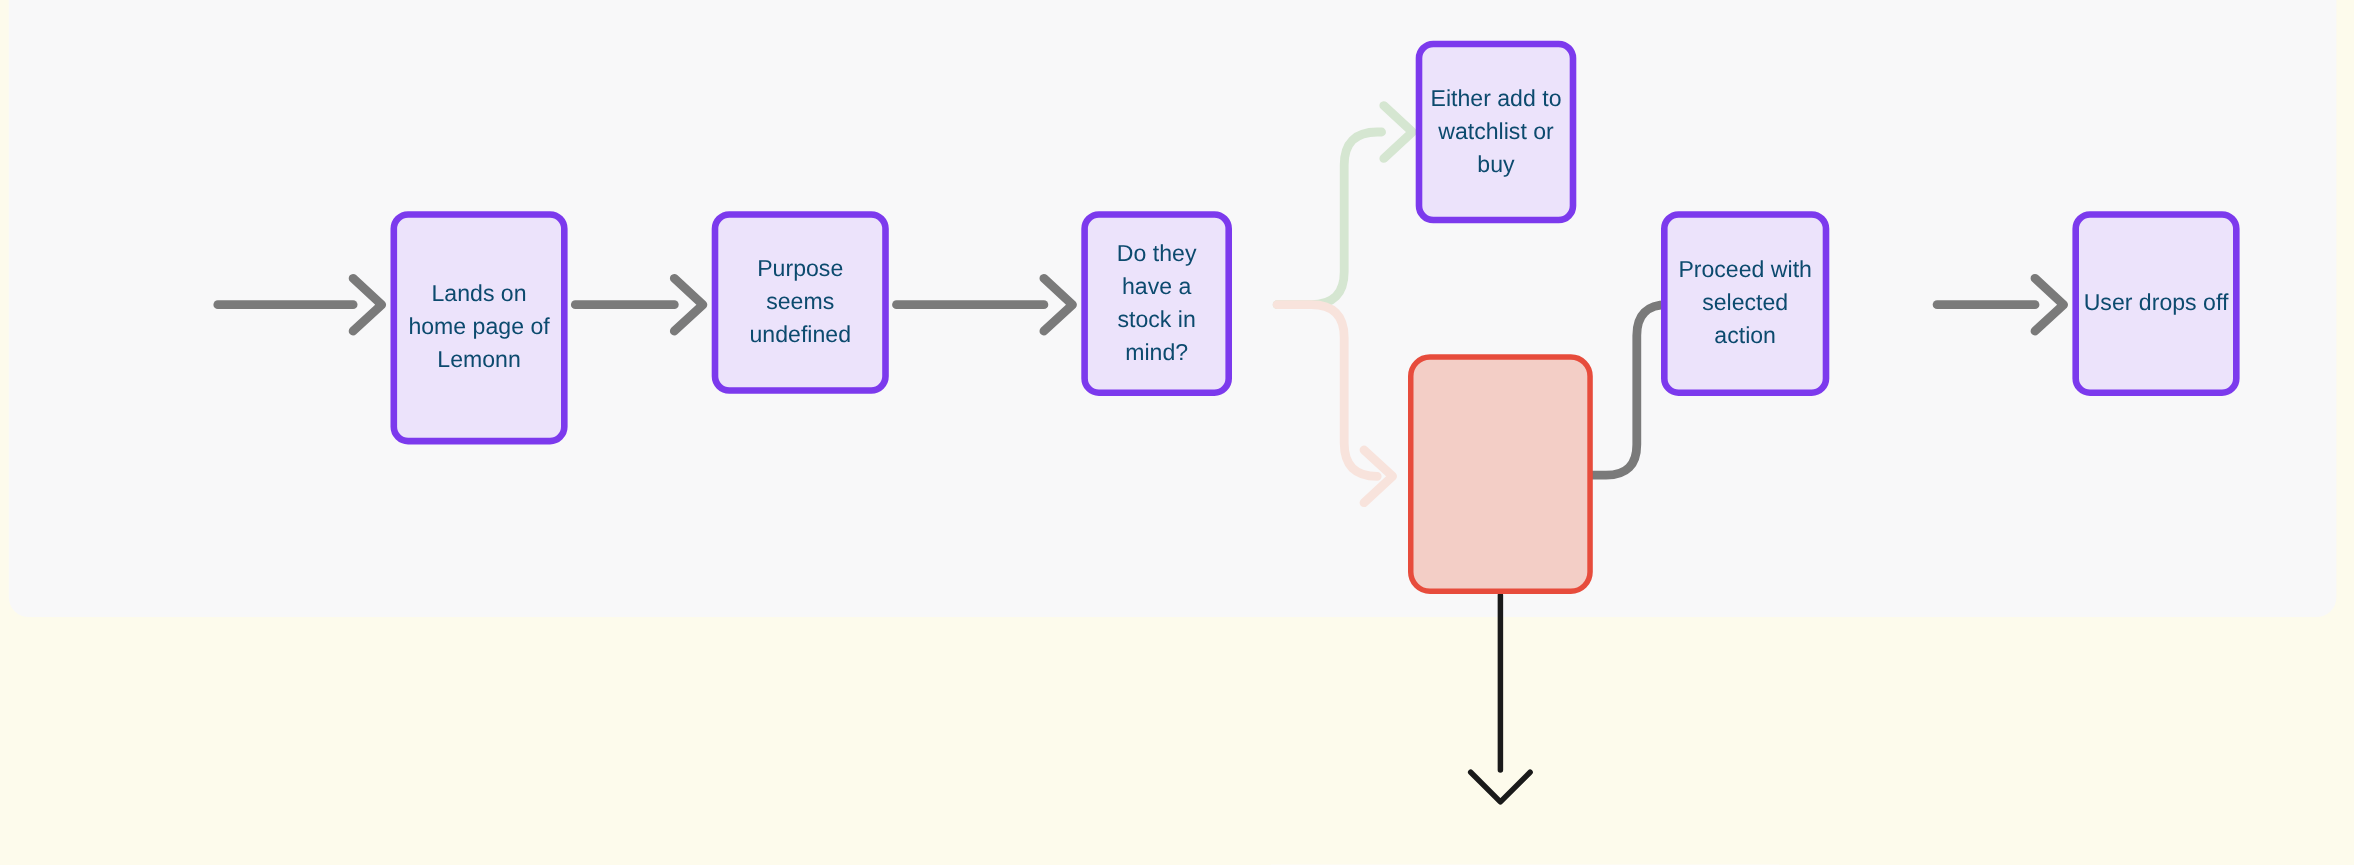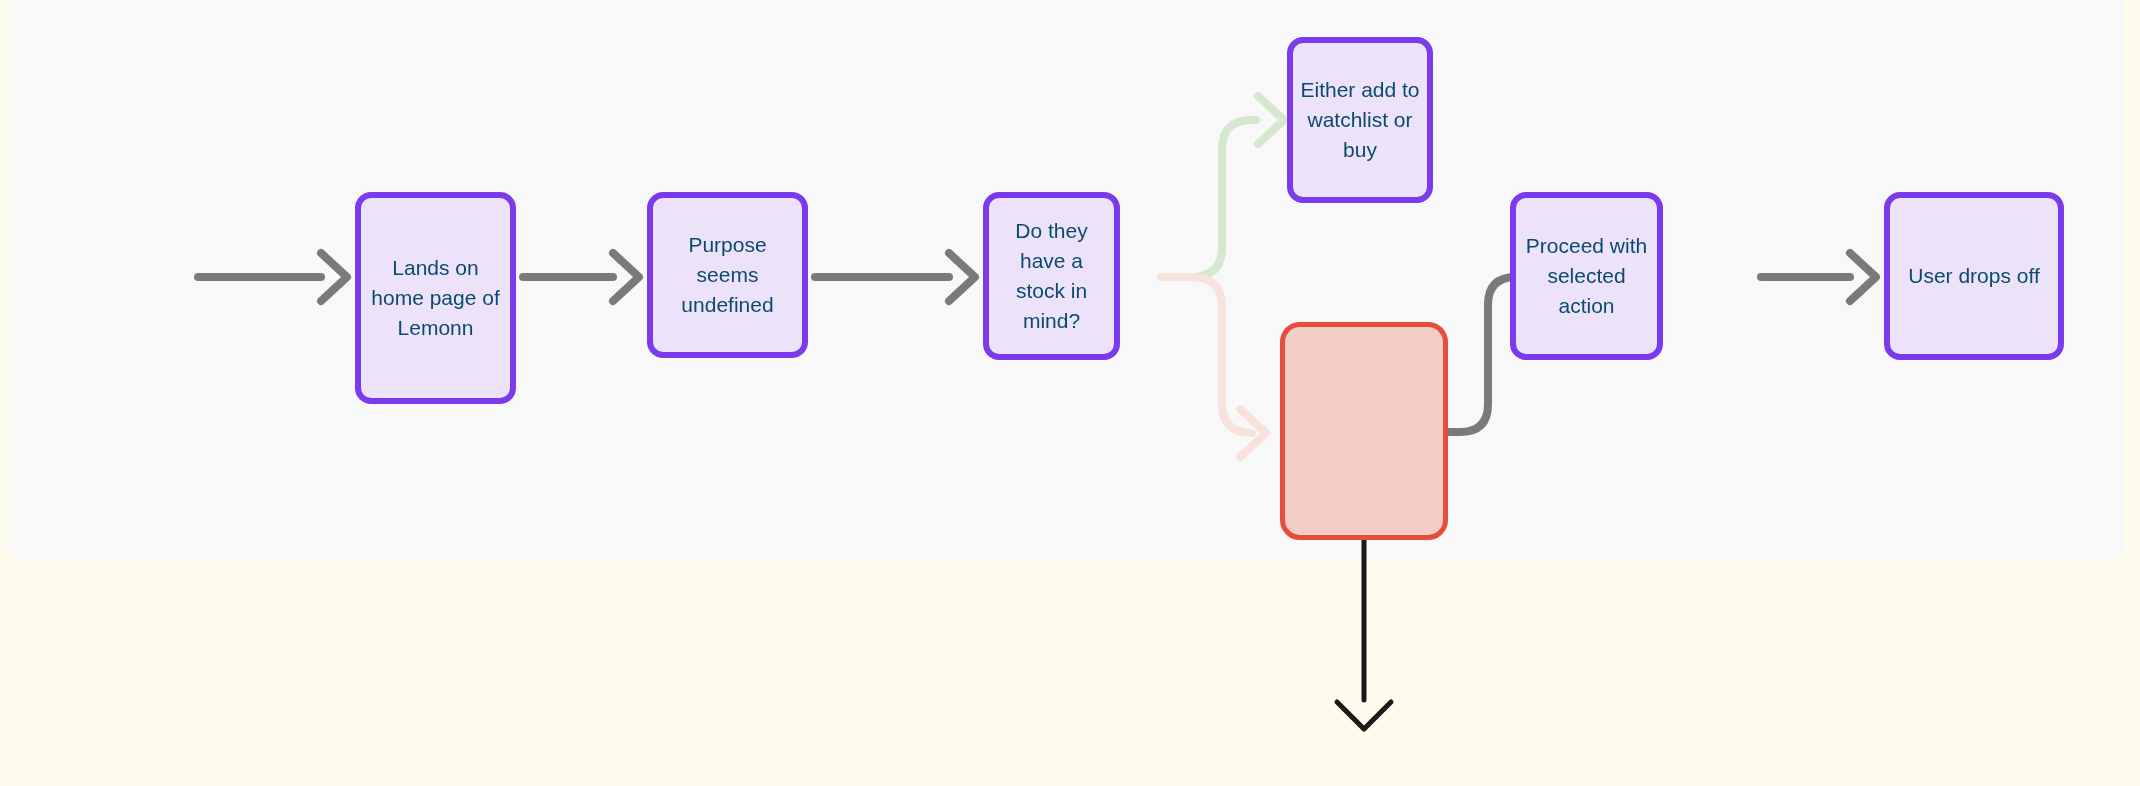--- a/index.html
+++ b/index.html
@@ -52,21 +52,21 @@
     justify-content: center;
     white-space: pre-line;
     padding: 4px;
   }
   #node-kyc      { left: 42px;   top: 192px; width: 148px; height: 168px; }
   #node-home     { left: 355px;  top: 192px; width: 161px; height: 212px; }
   #node-purpose  { left: 647px;  top: 192px; width: 161px; height: 166px; }
   #node-stock    { left: 983px;  top: 192px; width: 137px; height: 168px; text-align: center; }
   #node-watch    { left: 1287px; top: 37px;  width: 146px; height: 166px; }
   #node-proceed  { left: 1510px; top: 192px; width: 153px; height: 168px; }
-  #node-drop     { left: 1884px; top: 192px; width: 180px; height: 168px; }
+  #node-drop     { left: 1884px; top: 192px; width: 152px; height: 168px; }
   #highlight-frame {
     position: absolute;
     z-index: 2;
     box-sizing: border-box;
     left: 1280px;
     top: 322px;
     width: 168px;
     height: 218px;
     background: #f3cec6;
     border: 5px solid #e74c3c;

